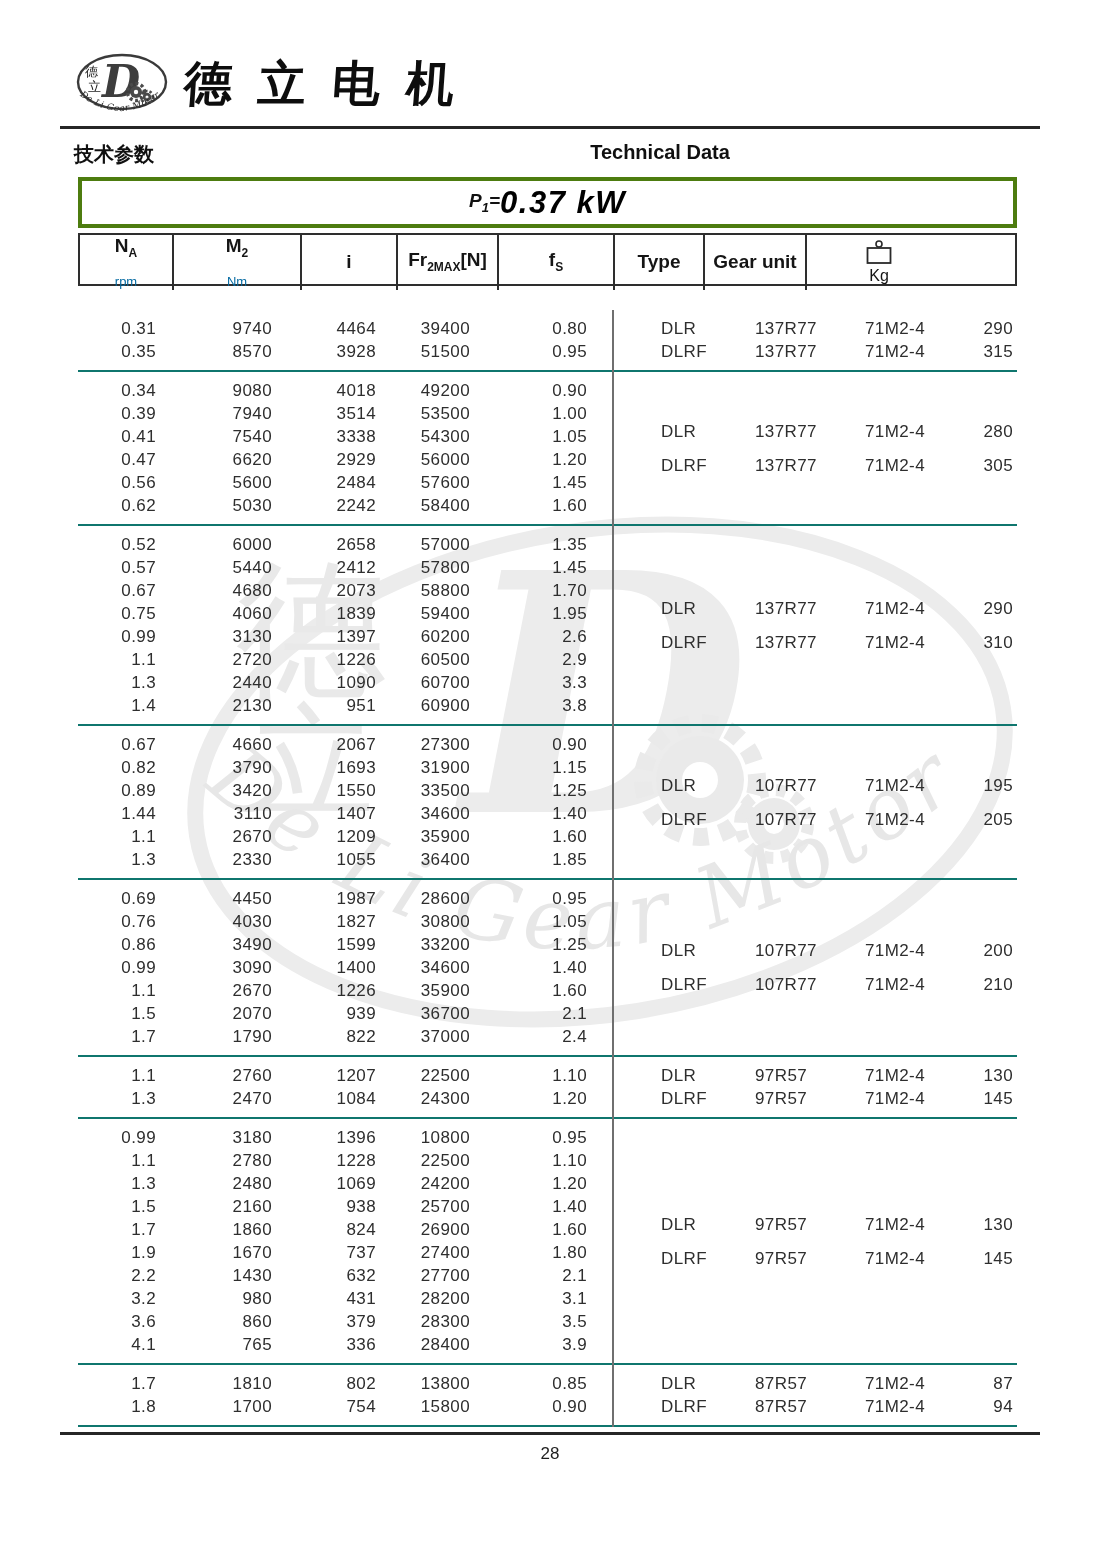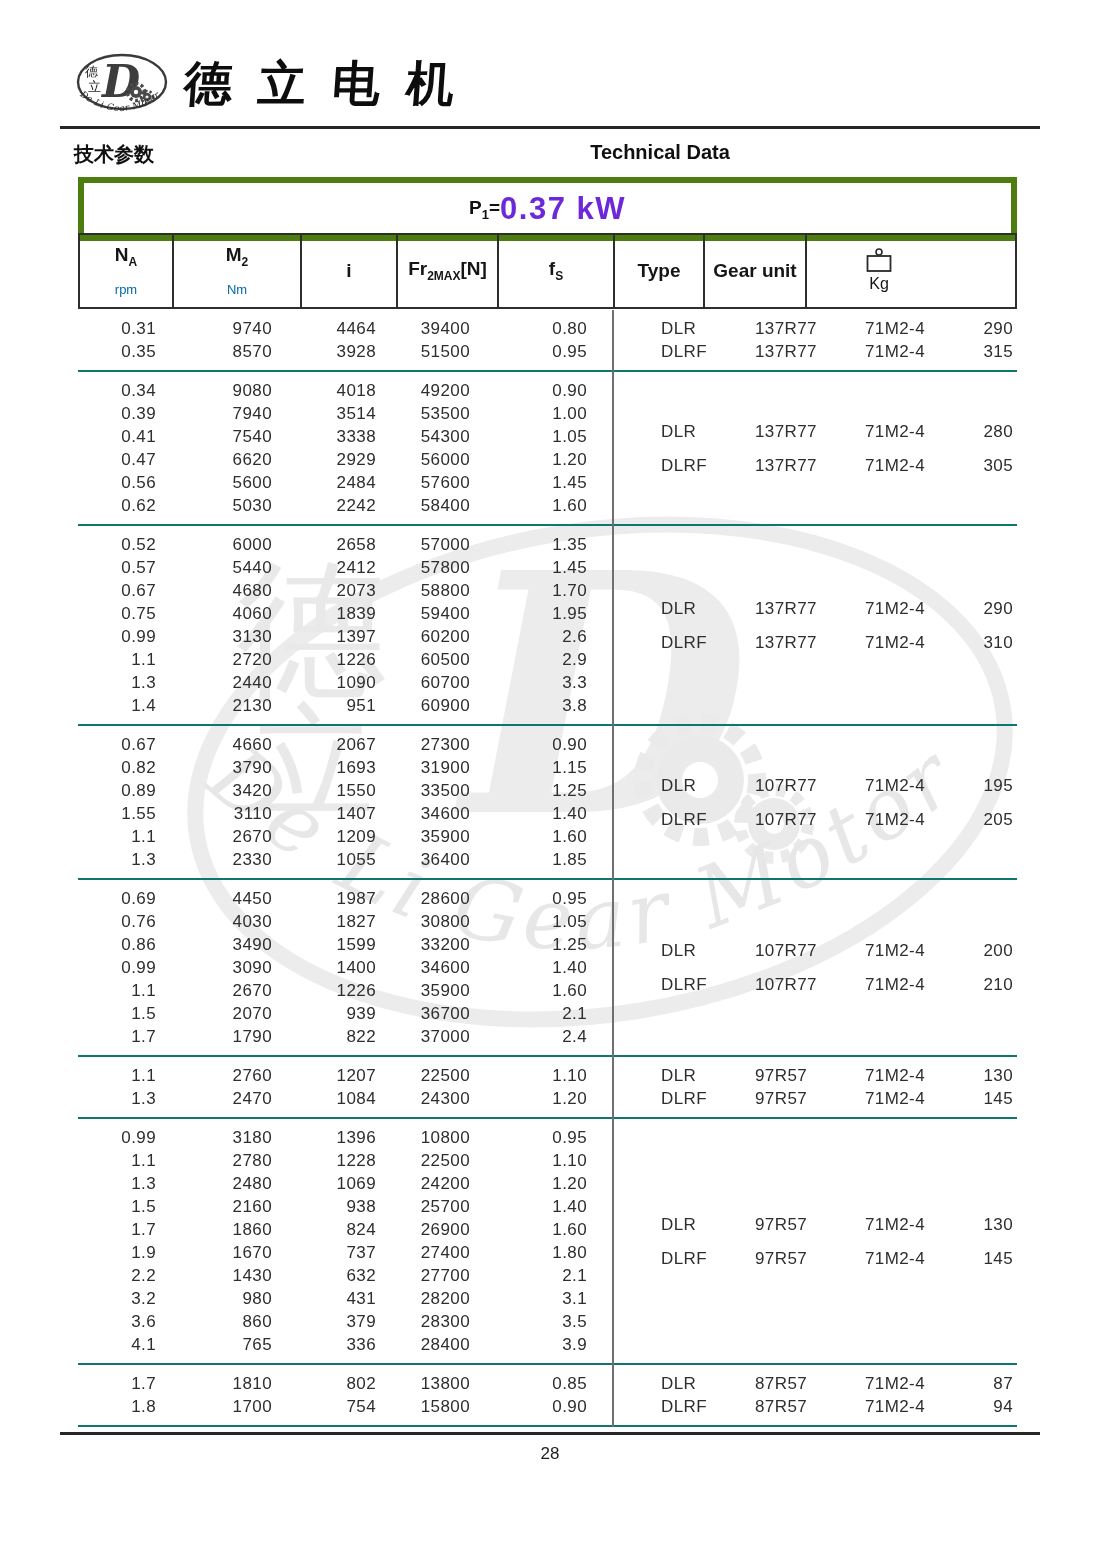--- a/index.html
+++ b/index.html
@@ -9,27 +9,27 @@
 
   .logo{position:absolute;left:72px;top:48px;width:104px;height:80px;}
   .brand{position:absolute;left:184px;top:52px;font-family:"DejaVu Serif",serif;
          font-size:48px;font-weight:bold;letter-spacing:26px;color:#0d0d0d;transform:skewX(-4deg);}
   .top-rule{position:absolute;left:60px;top:126px;width:980px;height:3px;background:#262626;}
 
   .sec-cn{position:absolute;left:74px;top:141px;font-size:20px;font-weight:bold;color:#101010;}
   .sec-en{position:absolute;left:460px;top:141px;width:400px;text-align:center;
           font-size:20px;font-weight:bold;color:#101010;}
 
-  .p1-box{position:absolute;left:78px;top:177px;width:939px;height:64px;border:6px solid #4d7c0f;
-          box-sizing:border-box;display:flex;align-items:center;justify-content:center;}
+  .p1-box{position:absolute;left:78px;top:177px;width:939px;height:51px;border:4px solid #4d7c0f;
+          box-sizing:border-box;display:flex;align-items:center;justify-content:center;font-style:italic;}
   .p1-small{font-size:19px;font-weight:bold;color:#111;}
   .p1-small sub{font-size:13px;}
-  .p1-big{font-size:31px;font-weight:bold;letter-spacing:1.5px;color:#6d28d9;}
-
-  .thead{position:absolute;left:78px;top:233px;width:939px;height:76px;display:grid;
+  .p1-big{font-size:31px;font-weight:bold;letter-spacing:1.5px;color:#000000;}
+
+  .thead{position:absolute;left:78px;top:233px;width:939px;height:53px;display:grid;
          grid-template-columns:94px 128px 96px 101px 116px 90px 102px 144px 64px;
          border:2px solid #2e2e2e;box-sizing:border-box;background:transparent;}
   .hcell{border-right:2px solid #2e2e2e;display:flex;flex-direction:column;
          align-items:center;justify-content:center;line-height:1.15;}
   .hcell:last-child{border-right:none;}
   .hmain{font-size:19px;font-weight:bold;color:#151515;white-space:nowrap;}
   .hmain sub{font-size:12px;}
   .hmain.kglabel{font-size:16px;font-weight:normal;margin-top:1px;}
   .hunit{font-size:13px;color:#0369a1;margin-top:14px;}
   .wicon{display:block;margin-bottom:1px;}
@@ -331,21 +331,21 @@
             <div class="dcell c4">1.15</div>
           </div>
           <div class="drow">
             <div class="dcell c0">0.89</div>
             <div class="dcell c1">3420</div>
             <div class="dcell c2">1550</div>
             <div class="dcell c3">33500</div>
             <div class="dcell c4">1.25</div>
           </div>
           <div class="drow">
-            <div class="dcell c0">1.55</div>
+            <div class="dcell c0">1.44</div>
             <div class="dcell c1">3110</div>
             <div class="dcell c2">1407</div>
             <div class="dcell c3">34600</div>
             <div class="dcell c4">1.40</div>
           </div>
           <div class="drow">
             <div class="dcell c0">1.1</div>
             <div class="dcell c1">2670</div>
             <div class="dcell c2">1209</div>
             <div class="dcell c3">35900</div>

